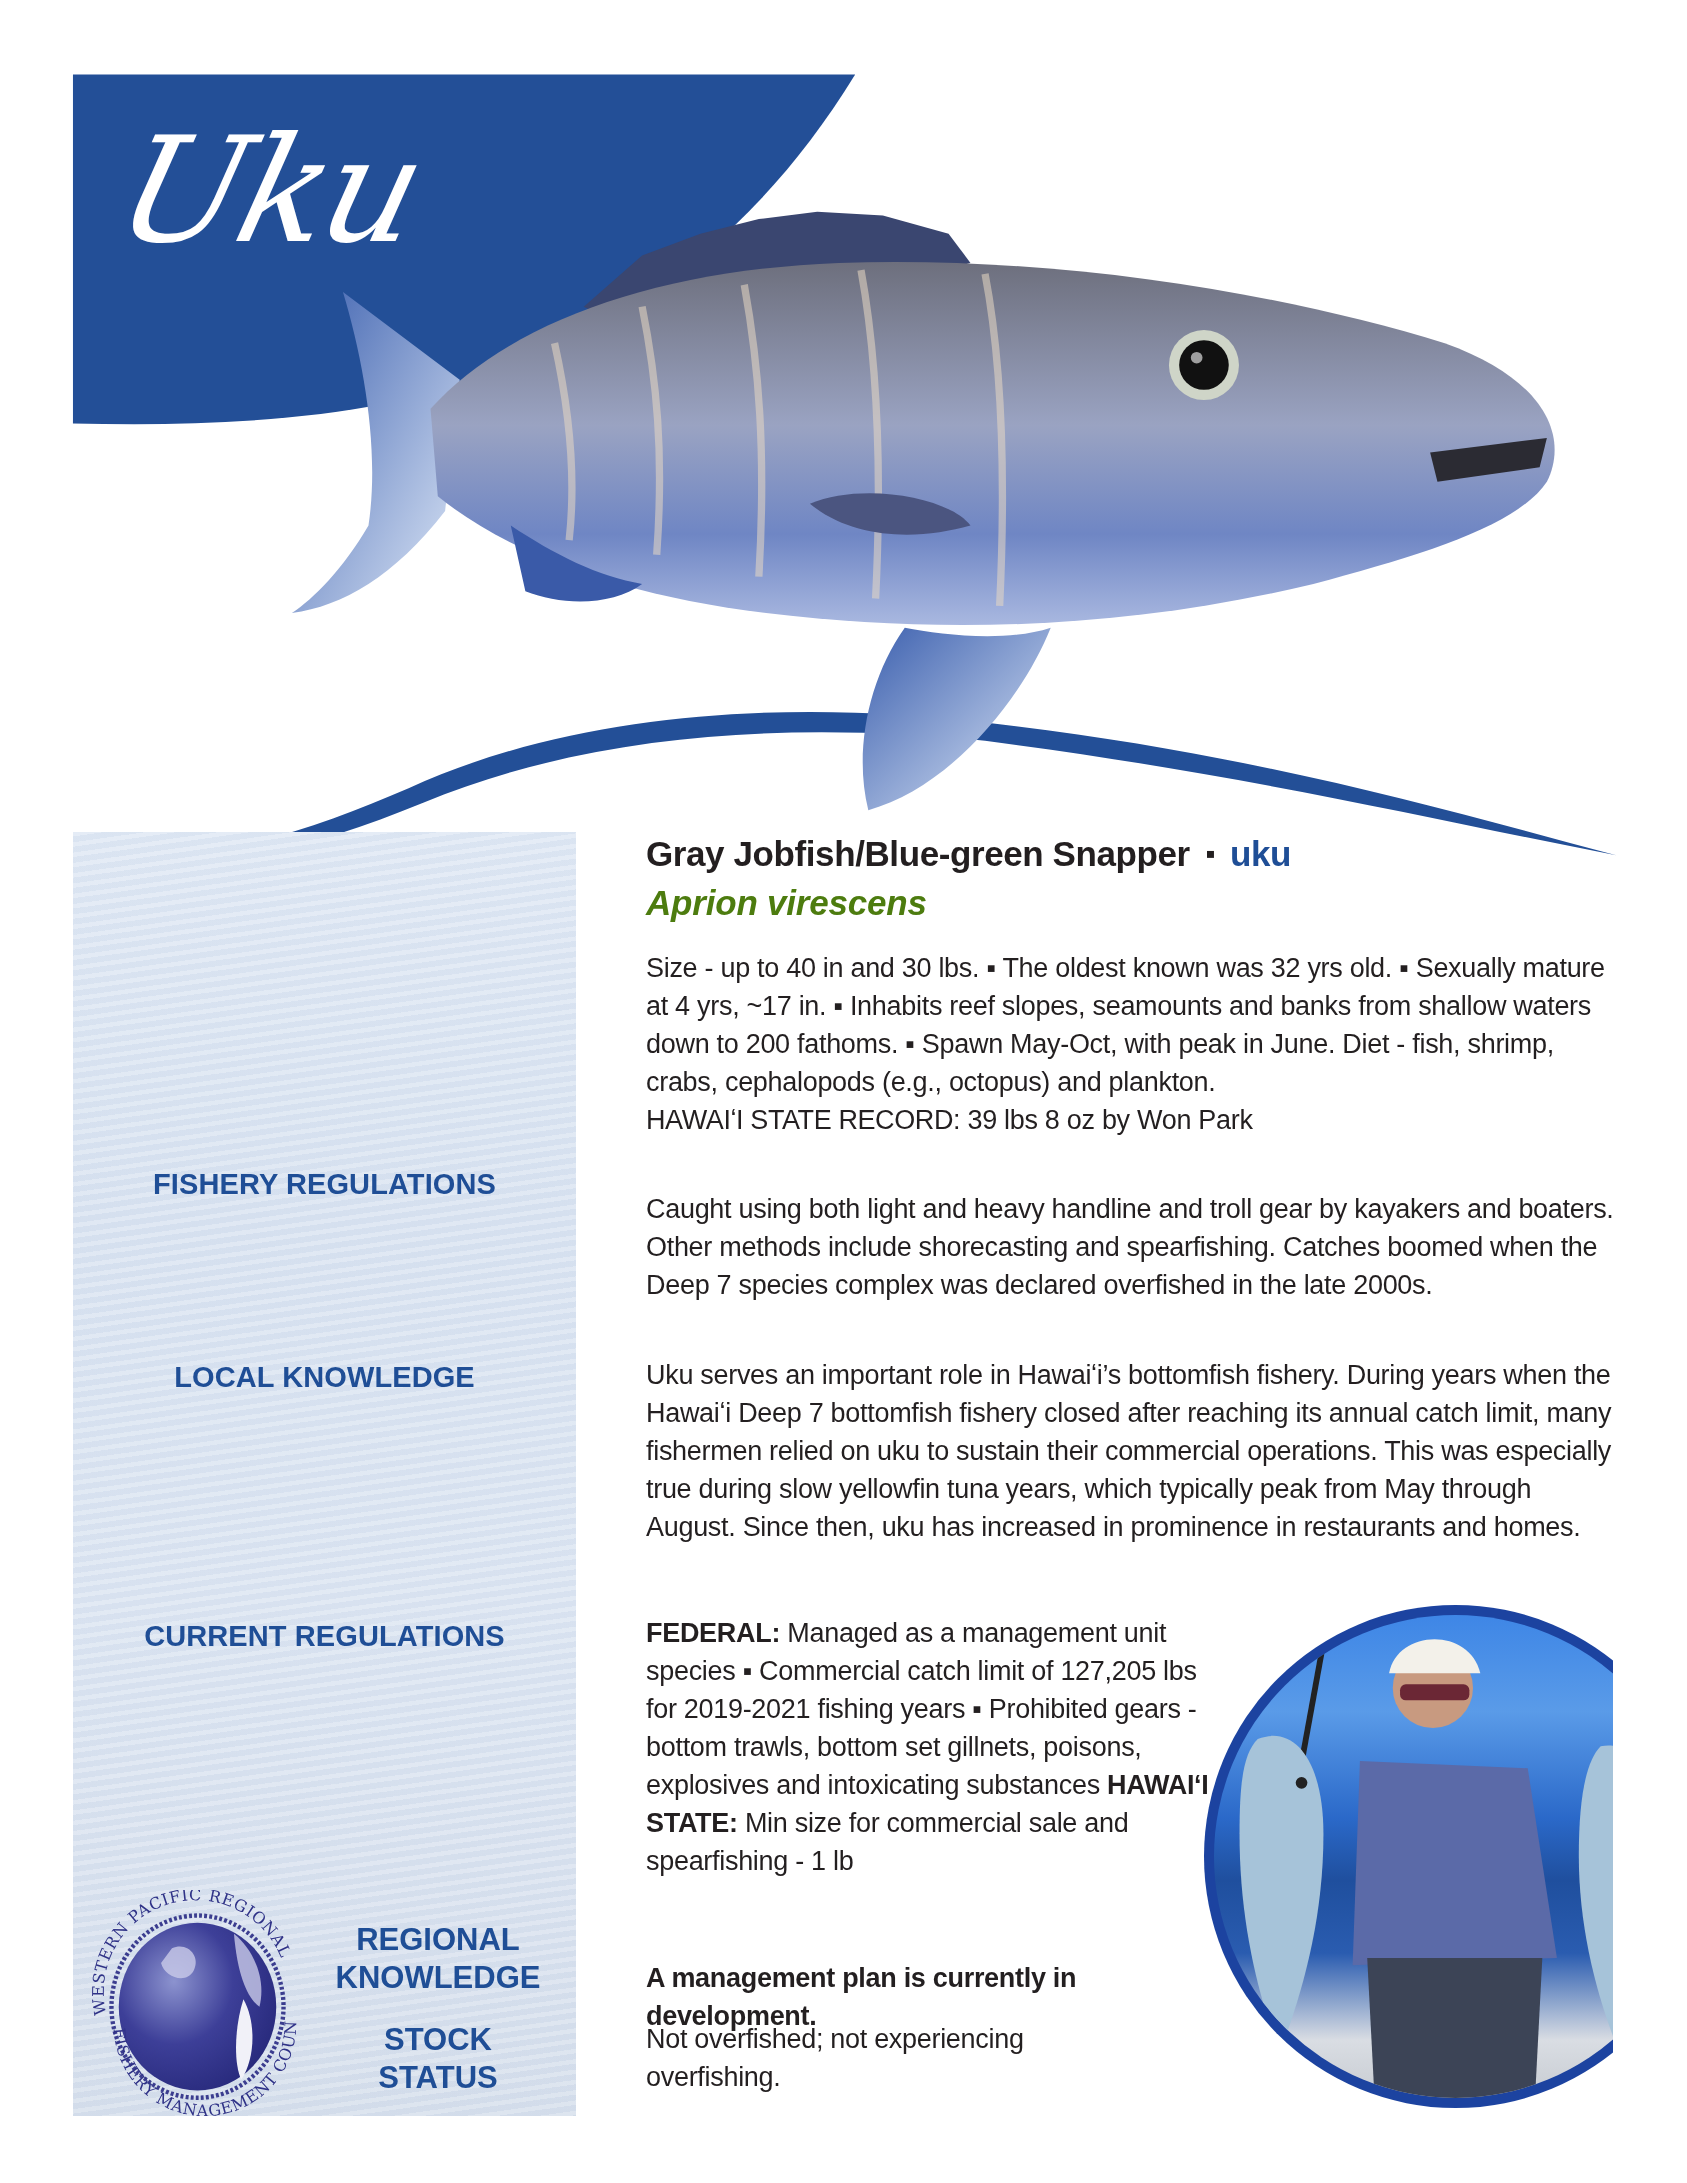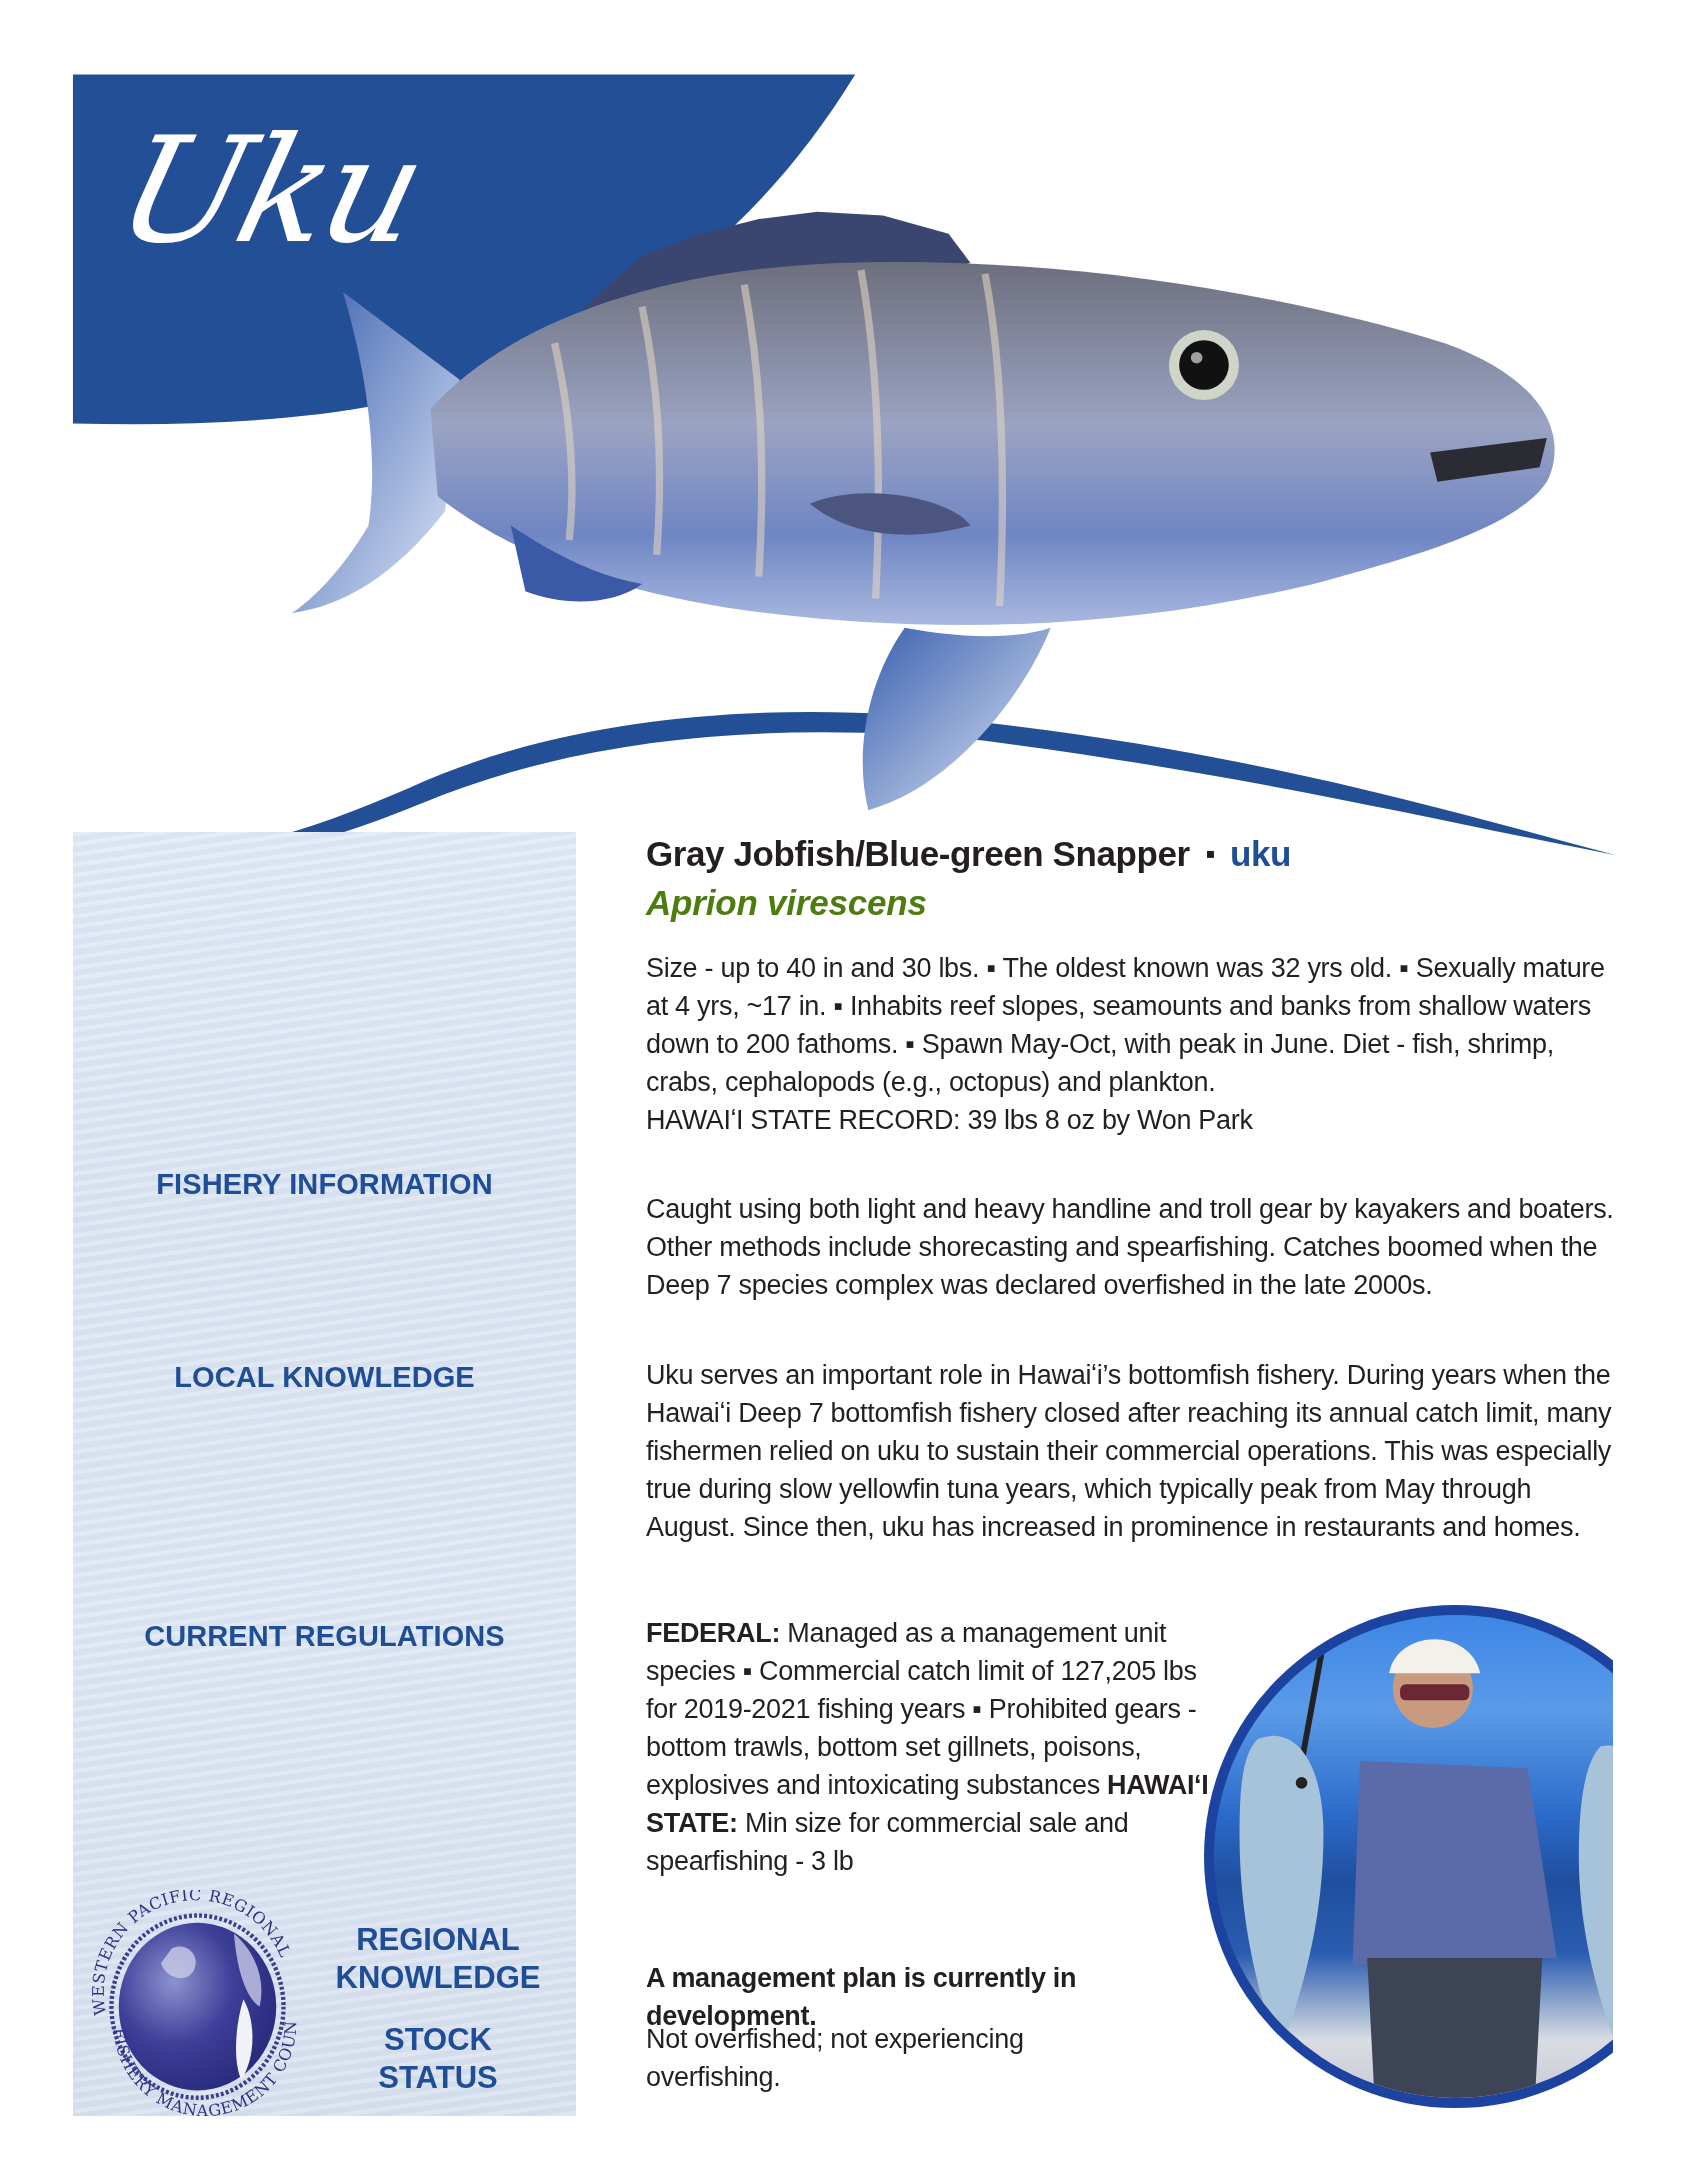--- a/index.html
+++ b/index.html
@@ -98,21 +98,21 @@
     <path d="M700 720 C760 760 820 790 880 800 C840 830 770 830 720 810 Z" fill="#3a5aa8"></path>
   </g>
 </svg>
 <div id="title-script">Uku</div>
 
 <div id="sidebar"></div>
 
 <div class="side-heading" style="left:73px; top:952px;">
 </div>
 <div class="side-heading" style="left:73px; top:1166px;">
-  <div>FISHERY INFORMATION</div>
+  <div>FISHERY REGULATIONS</div>
 </div>
 <div class="side-heading" style="left:73px; top:1359px;">
   <div>LOCAL KNOWLEDGE</div>
 </div>
 <div class="side-heading" style="left:73px; top:1618px;">
   <div>CURRENT REGULATIONS</div>
 </div>
 
 <div class="side-heading-right" style="top:1921px;">
   <div>REGIONAL</div>
@@ -154,21 +154,21 @@
 <div class="body-text" style="top:949px;">
   <span>Size - up to 40 in and 30 lbs. ▪ The oldest known was 32 yrs old. ▪ Sexually mature at 4 yrs, ~17 in. ▪ Inhabits reef slopes, seamounts and banks from shallow waters down to 200 fathoms. ▪ Spawn May-Oct, with peak in June. Diet - fish, shrimp, crabs, cephalopods (e.g., octopus) and plankton.</span><br>
   <span style="font-weight:normal; letter-spacing:-0.4px;">HAWAIʻI STATE RECORD</span><span>: 39 lbs 8 oz by Won Park</span>
 </div>
 
 <div class="body-text" style="top:1190px;">Caught using both light and heavy handline and troll gear by kayakers and boaters. Other methods include shorecasting and spearfishing. Catches boomed when the Deep 7 species complex was declared overfished in the late 2000s.</div>
 
 <div class="body-text" style="top:1356px;">Uku serves an important role in Hawaiʻi’s bottomfish fishery. During years when the Hawaiʻi Deep 7 bottomfish fishery closed after reaching its annual catch limit, many fishermen relied on uku to sustain their commercial operations. This was especially true during slow yellowfin tuna years, which typically peak from May through August. Since then, uku has increased in prominence in restaurants and homes.</div>
 
 <div class="body-text narrow" style="top:1614px;">
-  <b>FEDERAL:</b><span> Managed as a management unit species ▪ Commercial catch limit of 127,205 lbs for 2019-2021 fishing years ▪ Prohibited gears - bottom trawls, bottom set gillnets, poisons, explosives and intoxicating substances </span><b>HAWAIʻI STATE:</b><span> Min size for commercial sale and spearfishing - 3 lb</span>
+  <b>FEDERAL:</b><span> Managed as a management unit species ▪ Commercial catch limit of 127,205 lbs for 2019-2021 fishing years ▪ Prohibited gears - bottom trawls, bottom set gillnets, poisons, explosives and intoxicating substances </span><b>HAWAIʻI STATE:</b><span> Min size for commercial sale and spearfishing - 1 lb</span>
 </div>
 
 <div class="body-text narrow" style="top:1919px; font-weight:bold; width:511px;margin-top:40px;">A management plan is currently in development.</div>
 
 <div class="body-text narrow" style="top:2020px; width:467px;">Not overfished; not experiencing overfishing.</div>
 
 <div id="photo-wrap">
   <div id="photo-circle"></div>
   <div id="photo-inner">
     <svg width="483" height="483" viewBox="0 0 662 662" xmlns="http://www.w3.org/2000/svg">

